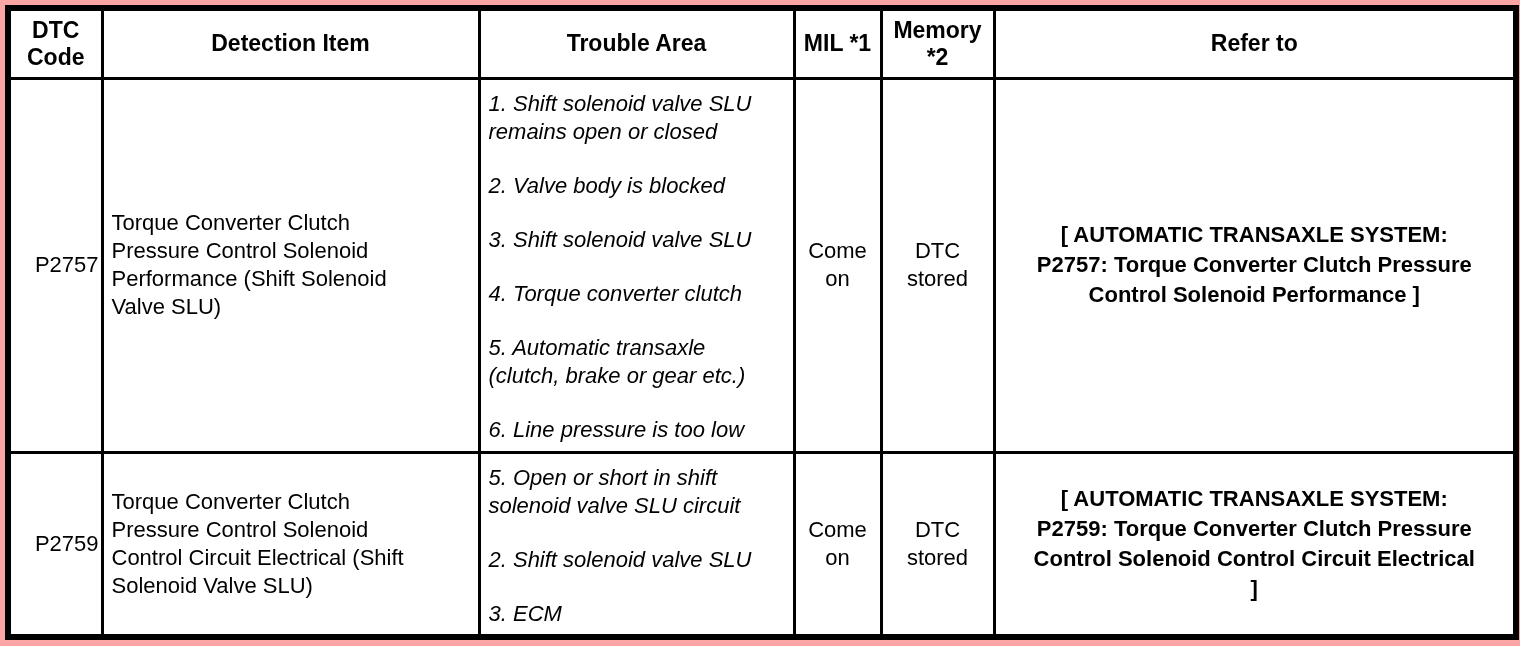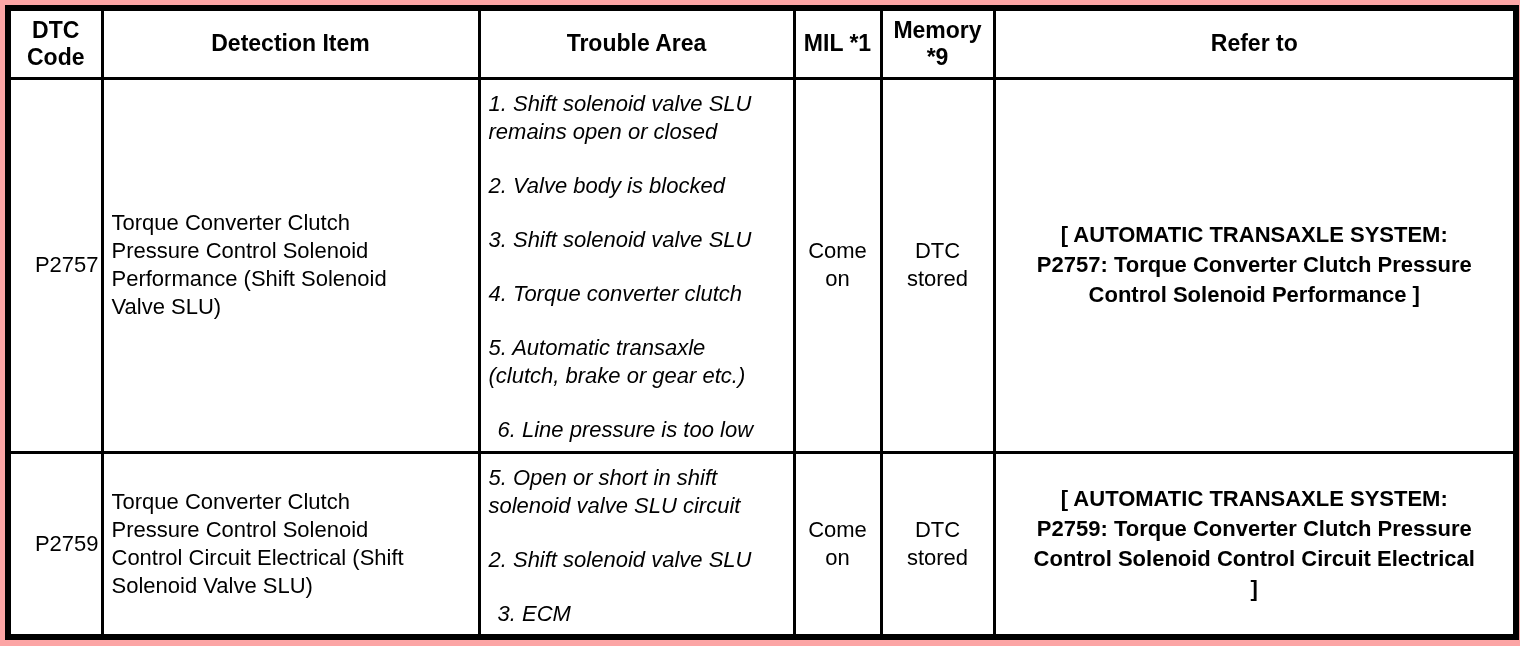--- a/index.html
+++ b/index.html
@@ -54,21 +54,21 @@
     padding: 4px 4px 4px 8px;
     text-align: left;
   }
   .detwrap { max-width: 330px; }
   td.trouble {
     vertical-align: top;
     padding: 10px 14px 6px 8px;
     text-align: left;
   }
   td.trouble p { margin: 0 0 26px 0; font-style: italic; }
-  td.trouble p:last-child { margin-bottom: 0; margin-left: 9px; }
+  td.trouble p:last-child { margin-bottom: 0; }
   td.mil, td.mem {
     text-align: center;
     vertical-align: middle;
     padding: 2px 6px;
     margin-top: 8px;
   }
   td.refer {
     text-align: center;
     vertical-align: middle;
     padding: 2px 8px;
@@ -93,21 +93,21 @@
       <col style="width:87px">
       <col style="width:113px">
       <col style="width:522px">
     </colgroup>
     <thead>
       <tr>
         <th>DTC Code</th>
         <th>Detection Item</th>
         <th>Trouble Area</th>
         <th class="milh">MIL *1</th>
-        <th>Memory *9</th>
+        <th>Memory *2</th>
         <th>Refer to</th>
       </tr>
     </thead>
     <tbody>
       <tr class="row-1">
         <td class="code">P2757</td>
         <td class="det">
           <div class="detwrap">Torque Converter Clutch Pressure Control Solenoid Performance (Shift Solenoid Valve SLU)</div>
         </td>
         <td class="trouble">

